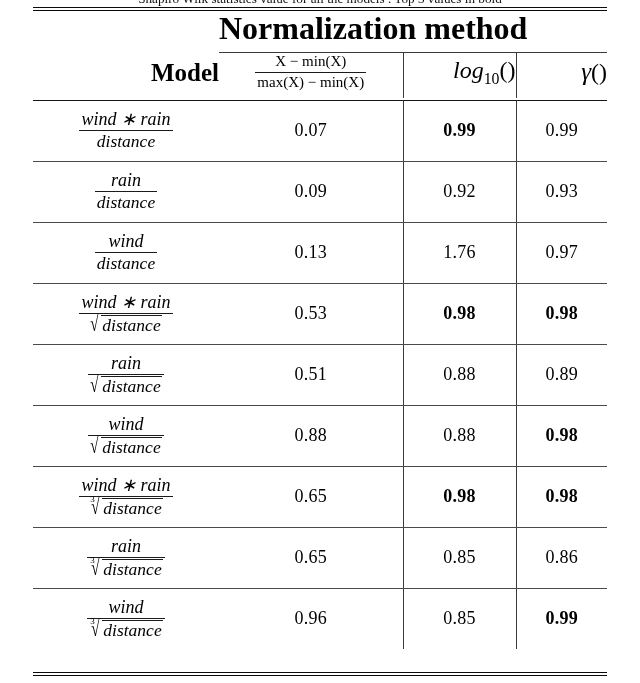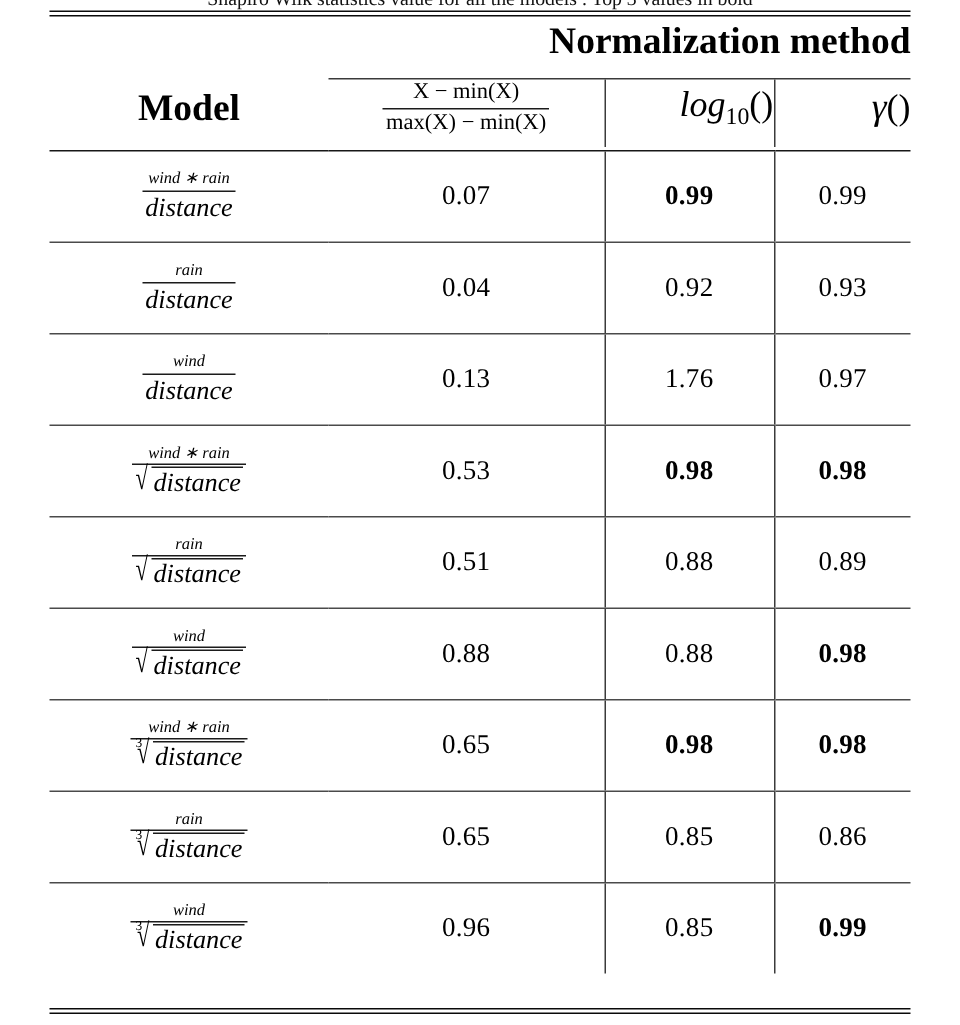--- a/index.html
+++ b/index.html
@@ -110,28 +110,28 @@
   td.val-cell {
     text-align: center;
     font-size: 18px;
     height: 60px;
     letter-spacing: 0.2px;
   }
   td.val-cell.bold { font-weight: bold; }
 
   
   td.h-model {
-    text-align: center;
+    text-align: right;
     font-size: 25px;
     font-weight: bold;
     padding-bottom: 4px;
   }
   td.h-group {
-    text-align: right;
-    font-size: 25px;
+    text-align: left;
+    font-size: 32px;
     font-weight: bold;
     padding-bottom: 4px;
   }
   td.h-formula {
     text-align: center;
     padding-bottom: 6px;
   }
   td.h-simple {
     text-align: right;
     font-size: 24px;
@@ -155,21 +155,21 @@
   .frac .den {
     display: block;
     padding: 1px 2px 0 2px;
     white-space: nowrap;
   }
   .mi {
     font-style: italic;
     font-family: "Liberation Serif", "DejaVu Serif", serif;
   }
   .model-cell .frac { font-size: 17.5px; }
-  .model-cell .frac .num { font-size: 11px; }
+  .model-cell .frac .num { font-size: 18px; }
   .model-cell .frac .den { font-size: 17.5px; }
 
   
   .frac.small { font-size: 15px; line-height: 1.15; }
   .frac.small .num,
   .frac.small .den { font-size: 15px; }
   .frac.small .num { padding-bottom: 2px; }
   .upr { font-style: normal; }
 
   
@@ -268,21 +268,21 @@
       </tr>
 
     <tr class="body-row">
           <td class="model-cell"><span class="frac"><span class="num mi">wind ∗ rain</span><span class="den"><span class="mi">distance</span></span></span></td>
           <td class="val-cell ">0.07</td>
           <td class="val-cell vsep-left bold">0.99</td>
           <td class="val-cell vsep-left">0.99</td>
         </tr>
         <tr class="body-row">
           <td class="model-cell"><span class="frac"><span class="num mi">rain</span><span class="den"><span class="mi">distance</span></span></span></td>
-          <td class="val-cell ">0.04</td>
+          <td class="val-cell ">0.09</td>
           <td class="val-cell vsep-left">0.92</td>
           <td class="val-cell vsep-left">0.93</td>
         </tr>
         <tr class="body-row">
           <td class="model-cell"><span class="frac"><span class="num mi">wind</span><span class="den"><span class="mi">distance</span></span></span></td>
           <td class="val-cell ">0.13</td>
           <td class="val-cell vsep-left">1.76</td>
           <td class="val-cell vsep-left">0.97</td>
         </tr>
         <tr class="body-row">

